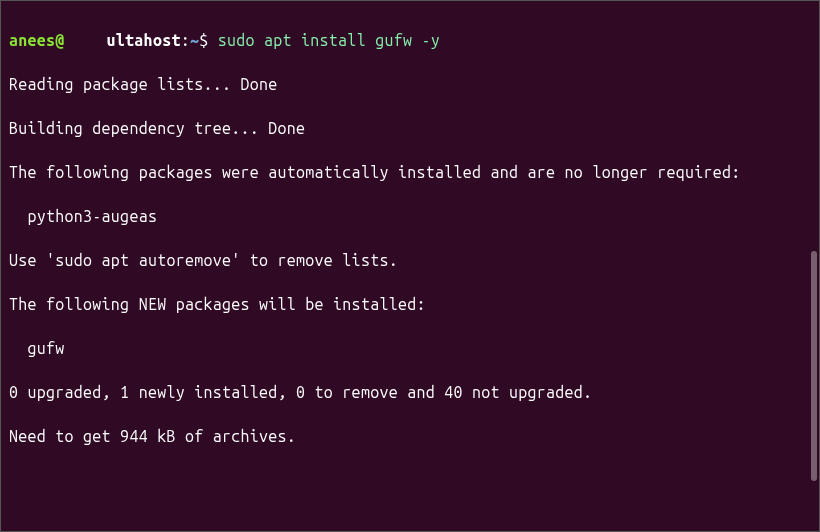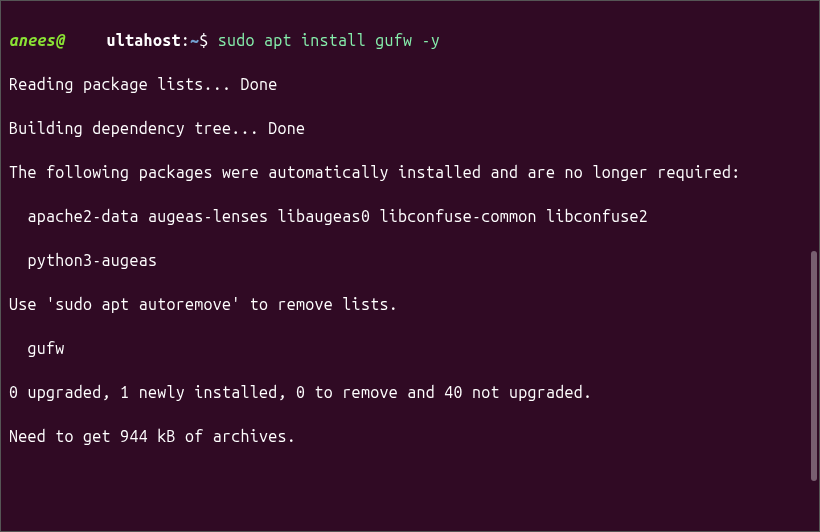--- a/index.html
+++ b/index.html
@@ -20,21 +20,20 @@
       padding: 6px 8px;
       border: 1px solid #555;
     }
     .terminal-content {
       white-space: pre;
       letter-spacing: 0.3px;
     }
     .user {
       color: #8ae234;
       font-weight: bold;
-      font-style: italic;
     }
     .host {
       color: #ffffff;
       font-weight: bold;
       margin-left: 42px;
     }
     .colon {
       color: #ffffff;
     }
     .path {
@@ -61,23 +60,23 @@
     }
   </style>
 </head>
 <body>
 
 <div class="terminal-content">
 <span class="line"><span class="user">anees</span><span class="user">@</span><span class="host">ultahost</span><span class="colon">:</span><span class="path">~</span><span class="prompt-sym">$ </span><span class="command">sudo apt install gufw -y</span></span>
 <span class="line">Reading package lists... Done</span>
 <span class="line">Building dependency tree... Done</span>
 <span class="line">The following packages were automatically installed and are no longer required:</span>
-<span class="line">  apache2-data augeas-lenses libaugeas0 libconfuse-common libconfuse2</span>
 <span class="line">  python3-augeas</span>
 <span class="line">Use 'sudo apt autoremove' to remove lists.</span>
+<span class="line">The following NEW packages will be installed:</span>
 <span class="line">  gufw</span>
 <span class="line">0 upgraded, 1 newly installed, 0 to remove and 40 not upgraded.</span>
 <span class="line">Need to get 944 kB of archives.</span>
 
 
 
 
 
 
 

